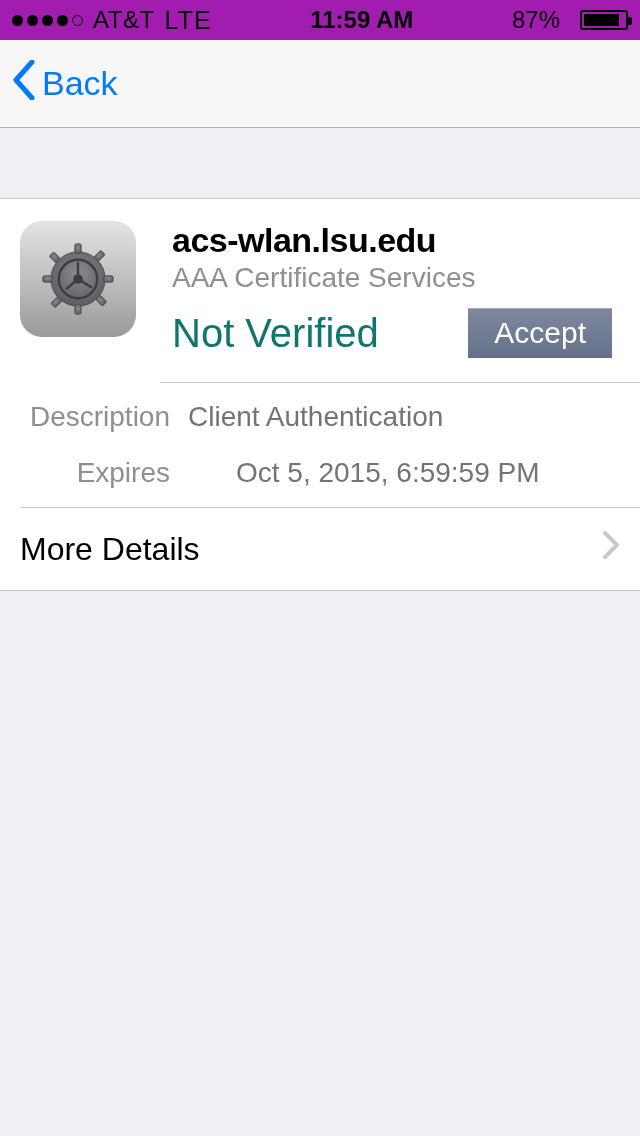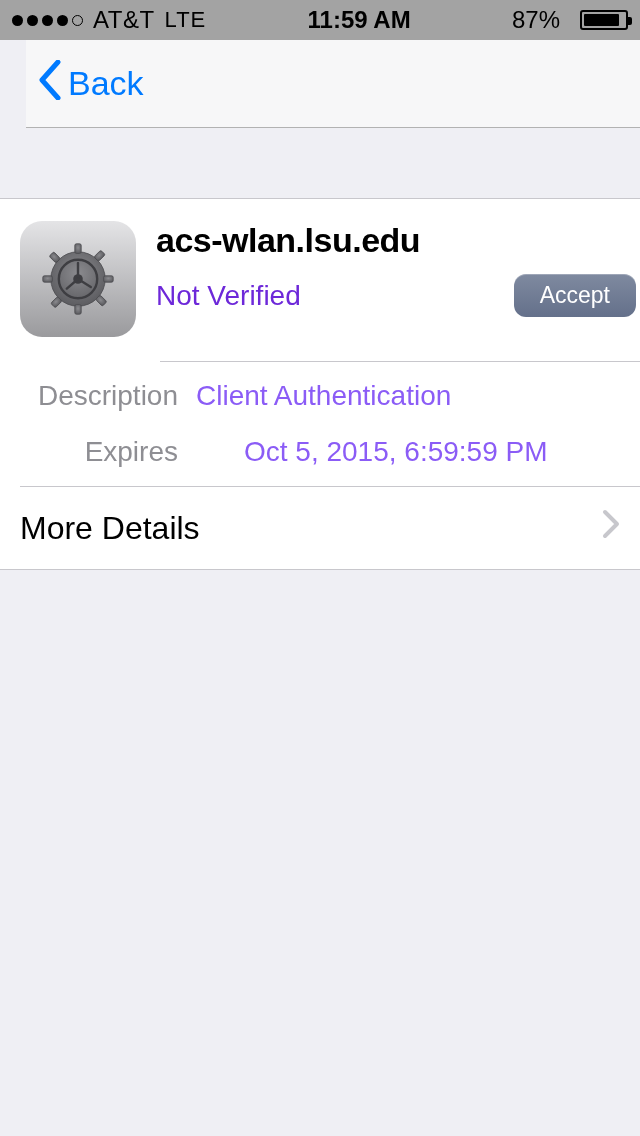--- a/index.html
+++ b/index.html
@@ -12,29 +12,29 @@
   }
 
   
   .status-bar {
     height: 40px;
     display: flex;
     align-items: center;
     justify-content: space-between;
     padding: 0 12px;
     font-size: 24px;
-    background: #a3a3a3;
+    background: #a21caf;
   }
   .status-left { display: flex; align-items: center; gap: 10px; }
   .signal-dots { display: flex; gap: 4px; align-items: center; }
   .dot { width: 11px; height: 11px; border-radius: 50%; }
   .dot.filled { background: #000; }
   .dot.empty { border: 1.5px solid #000; background: transparent; }
   .carrier { font-size: 24px; letter-spacing: 0.5px; }
-  .network { font-size: 22px; letter-spacing: 1px; }
+  .network { font-size: 25px; letter-spacing: 1px; }
   .status-time { font-weight: 600; font-size: 24px; }
   .status-right { display: flex; align-items: center; gap: 20px; }
   .battery-pct { font-size: 24px; }
   .battery {
     width: 48px; height: 20px; border: 2px solid #000; border-radius: 3px;
     position: relative; display: flex; align-items: center; padding: 2px;
   }
   .battery::after {
     content: ""; position: absolute; right: -6px; top: 5px;
     width: 4px; height: 8px; background: #000; border-radius: 0 2px 2px 0;
@@ -43,21 +43,20 @@
 
   
   .nav-bar {
     height: 88px;
     background: #f7f7f8;
     border-bottom: 1px solid #b2b2b2;
     display: flex;
     align-items: center;
     position: relative;
     padding: 0 12px;
-    margin-left: 26px;
   }
   .nav-back {
     display: flex; align-items: center; gap: 6px;
     color: #007aff; font-size: 34px; font-weight: 300;
     cursor: pointer;
   }
   .nav-back svg { width: 24px; height: 40px; }
   .nav-title {
     position: absolute; left: 0; right: 0; text-align: center;
     font-size: 34px; font-weight: 600; pointer-events: none;
@@ -67,60 +66,60 @@
   .section-spacer { height: 70px; }
 
   
   .cert-panel {
     background: #fff;
     border-top: 1px solid #c8c7cc;
   }
 
   .cert-header {
     display: flex;
-    padding: 22px 4px 24px 20px;
-    gap: 20px;
+    padding: 22px 28px 24px 20px;
+    gap: 36px;
     align-items: flex-start;
   }
   .cert-icon {
     width: 116px; height: 116px; border-radius: 22px;
     background: linear-gradient(180deg,#e4e4e6 0%,#9a9a9d 100%);
     display: flex; align-items: center; justify-content: center;
     flex-shrink: 0;
   }
   .cert-icon svg { width: 80px; height: 80px; }
   .cert-titles { flex: 1; min-width: 0; }
   .cert-host { font-size: 34px; font-weight: 600; letter-spacing: -0.5px; }
   .cert-issuer { font-size: 28px; color: #8e8e93; margin-top: 2px; }
   .cert-row2 { display: flex; align-items: center; justify-content: space-between; margin-top: 14px; gap: 12px; }
-  .cert-status { font-size: 28px; color: #6d28d9; font-weight: 500; }
+  .cert-status { font-size: 40px; color: #0f766e; font-weight: 500; }
   .accept-btn {
     background: linear-gradient(180deg,#7f8aa0 0%,#64708a 100%);
-    color: #fff; font-size: 23px; font-weight: 400;
-    border: none; border-radius: 12px;
+    color: #fff; font-size: 30px; font-weight: 400;
+    border: none; border-radius: 0;
     padding: 8px 26px; cursor: pointer;
     box-shadow: inset 0 1px 0 rgba(255,255,255,0.25);
   }
 
   .divider-inset {
     height: 1px; background: #c8c7cc; margin-left: 160px;
   }
   .divider-full {
     height: 1px; background: #c8c7cc; margin-left: 20px;
   }
 
   .kv-row {
     display: flex; align-items: center;
-    padding: 18px 36px;
+    padding: 18px 28px;
     font-size: 28px;
   }
   .kv-label {
     width: 160px; text-align: right; color: #8e8e93; padding-right: 18px;
   }
-  .kv-value { color: #8b5cf6; }
+  .kv-value { color: #737373; }
 
   .more-row {
     display: flex; align-items: center; justify-content: space-between;
     padding: 22px 20px;
     font-size: 32px;
     cursor: pointer;
     border-bottom: 1px solid #c8c7cc;
   }
   .chevron { color: #c7c7cc; }
   .chevron svg { width: 18px; height: 30px; }
@@ -191,20 +190,21 @@
         </g>
         <circle cx="50" cy="50" r="24" fill="none" stroke="#3e3e42" stroke-width="3"></circle>
         <circle cx="50" cy="50" r="6" fill="#3e3e42"></circle>
         <line x1="50" y1="50" x2="50" y2="30" stroke="#3e3e42" stroke-width="3" stroke-linecap="round"></line>
         <line x1="50" y1="50" x2="66" y2="60" stroke="#3e3e42" stroke-width="3" stroke-linecap="round"></line>
         <line x1="50" y1="50" x2="36" y2="62" stroke="#3e3e42" stroke-width="3" stroke-linecap="round"></line>
       </svg>
     </div>
     <div class="cert-titles">
       <div class="cert-host">acs-wlan.lsu.edu</div>
+      <div class="cert-issuer">AAA Certificate Services</div>
       <div class="cert-row2">
         <div class="cert-status">Not Verified</div>
         <button class="accept-btn">Accept</button>
       </div>
     </div>
   </div>
 
   <div class="divider-inset"></div>
 
   <div class="kv-row">

